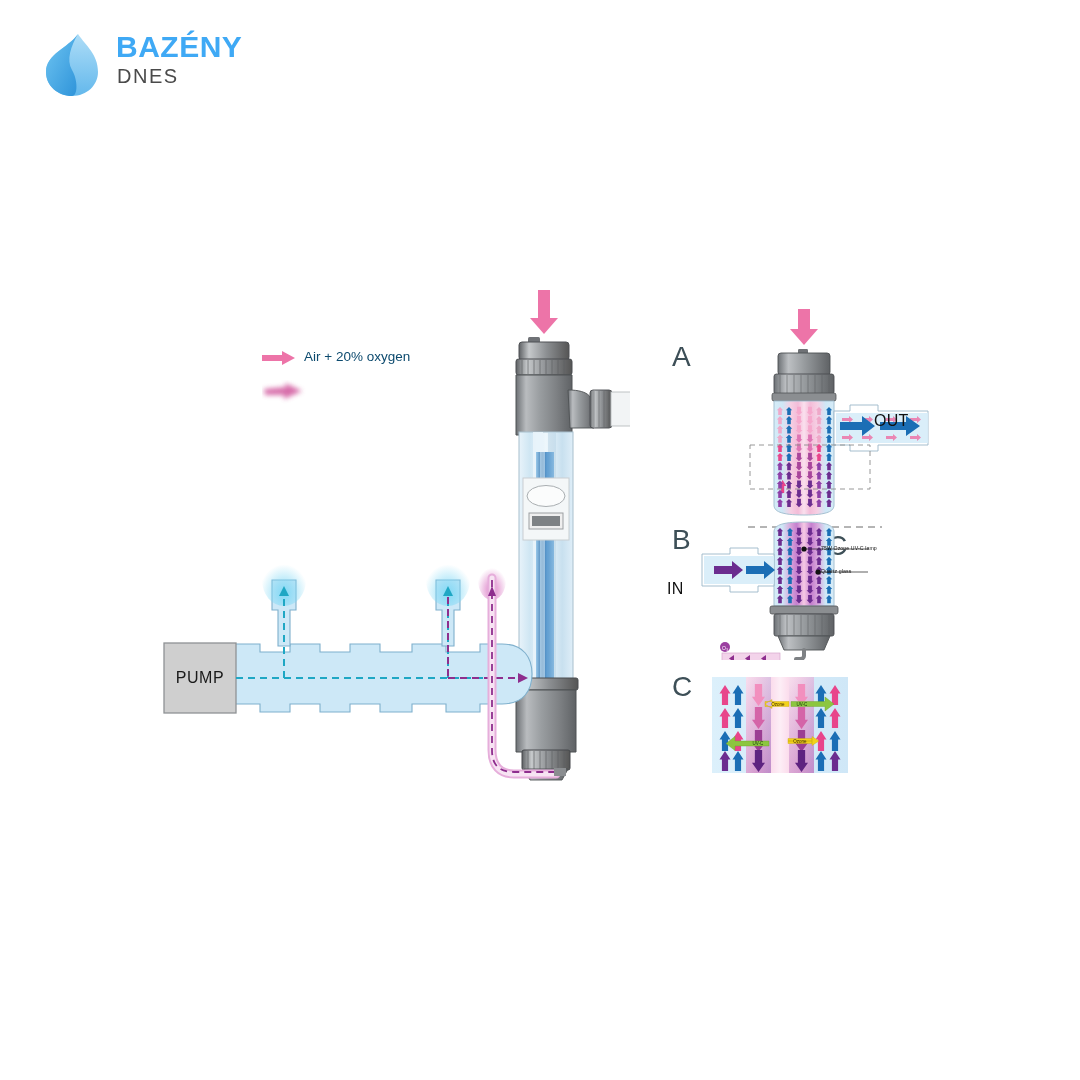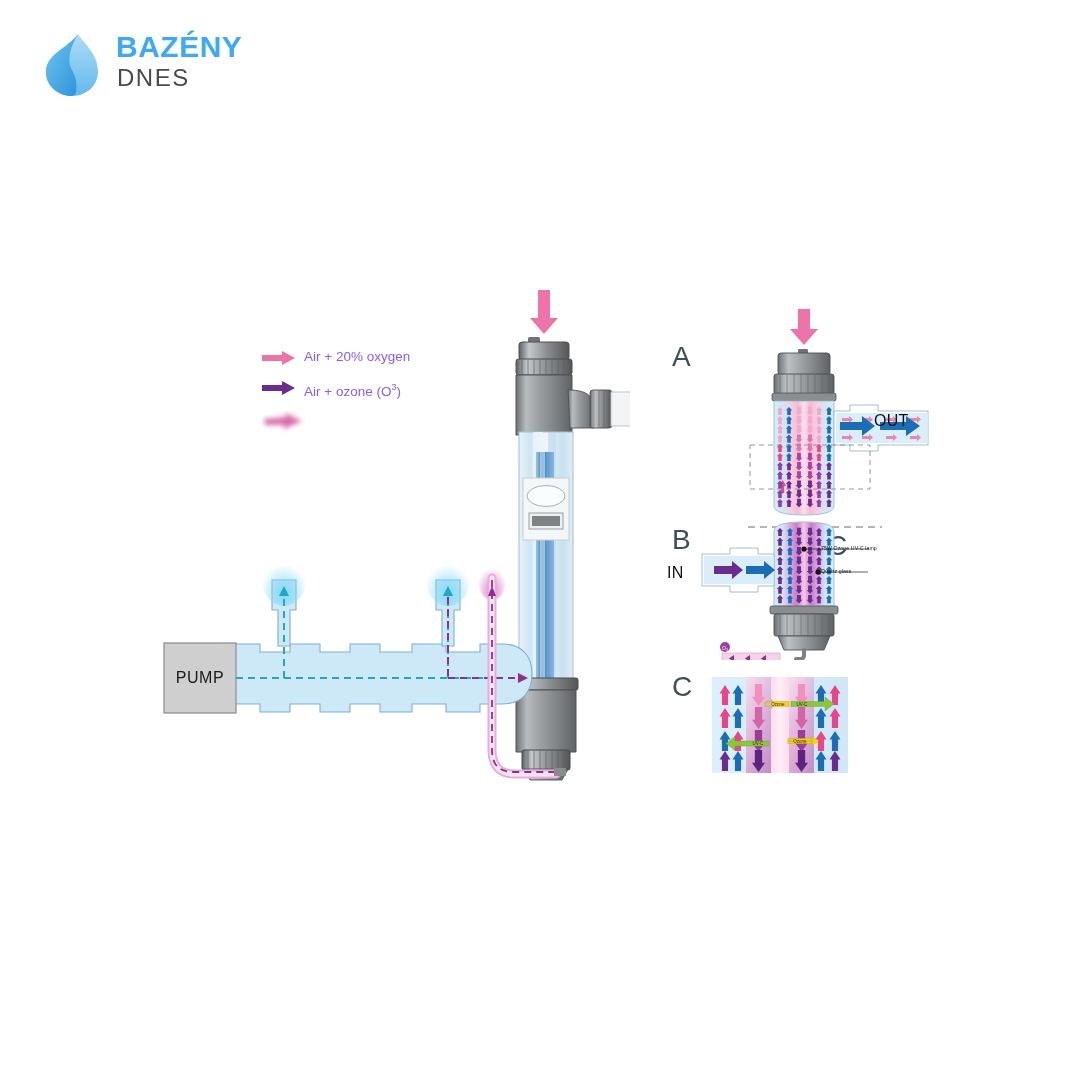--- a/index.html
+++ b/index.html
@@ -12,29 +12,29 @@
 
   
   #logo{left:38px;top:28px;width:230px;height:80px;}
   #logo .wordmark{
     position:absolute;left:78px;top:4px;
     font-size:30px;font-weight:bold;letter-spacing:.5px;
     color:#3FA9F5;line-height:1;font-family:"Liberation Sans",sans-serif;
   }
   #logo .subword{
     position:absolute;left:79px;top:38px;
-    font-size:24px;font-weight:normal;letter-spacing:1.5px;
+    font-size:20px;font-weight:normal;letter-spacing:1.5px;
     color:#4a4a4a;line-height:1;font-family:"Liberation Sans",sans-serif;
   }
 
   
   #legend{left:262px;top:348px;width:220px;}
   .legend-row{position:relative;height:30px;margin-bottom:0;}
   .legend-label{
-    position:absolute;left:42px;top:0px;font-size:13.5px;color:#8b5cf6;
+    position:absolute;left:42px;top:0px;font-size:13.5px;color:#0c4a6e;
     white-space:nowrap;line-height:18px;
   }
   .legend-label sup{font-size:9px;}
   .leg-arrow{position:absolute;left:0;top:2px;}
 
   
   .panel-letter{
     font-size:28px;color:#3d4f57;font-family:"Liberation Sans",sans-serif;
     font-weight:300;
   }
@@ -68,26 +68,20 @@
 <div class="abs" id="legend">
 
   <div class="legend-row">
     <svg class="leg-arrow" width="34" height="16" viewBox="0 0 34 16">
       <path d="M0 5 L20 5 L20 1 L33 8 L20 15 L20 11 L0 11 Z" fill="#ED74A8"></path>
     </svg>
     <div class="legend-label">Air + 20% oxygen</div>
   </div>
 
 
-  <div class="legend-row">
-    <svg class="leg-arrow" width="34" height="16" viewBox="0 0 34 16">
-      <path d="M0 5 L20 5 L20 1 L33 8 L20 15 L20 11 L0 11 Z" fill="#6B2C8F"></path>
-    </svg>
-    <div class="legend-label"><span>Air + ozone (O</span><sup>3</sup><span>)</span></div>
-  </div>
 
   <div class="legend-row">
     <svg class="leg-arrow" width="48" height="30" viewBox="0 0 48 30">
       <defs>
         <filter id="blr" x="-50%" y="-50%" width="200%" height="200%">
           <feGaussianBlur stdDeviation="2.4"></feGaussianBlur>
         </filter>
       </defs>
       <path d="M2 9 L24 7 L23 3 L40 11 L22 19 L22 15 L3 15 Z" fill="#D0549B" filter="url(#blr)" opacity=".85"></path>
     </svg>
@@ -504,21 +498,21 @@
   </g>
 
   <g stroke="#1a1a1a" stroke-width=".7" fill="none">
     <line x1="104" y1="29" x2="168" y2="29"></line>
     <line x1="118" y1="52" x2="168" y2="52"></line>
   </g>
   <circle cx="104" cy="29" r="2.6" fill="#111"></circle>
   <circle cx="118" cy="52" r="2.6" fill="#111"></circle>
 </svg>
 
-<div class="abs io-label" style="left:667px;top:548px;">IN</div>
+<div class="abs io-label" style="left:667px;top:564px;">IN</div>
 
 <div class="abs tiny-label" style="left:821px;top:545px;">75W Ozone UV-C lamp</div>
 <div class="abs tiny-label" style="left:821px;top:568px;">Quartz glass</div>
 
 <div class="abs panel-letter" style="left:672px;top:671px;">C</div>
 
 <svg class="abs" style="left:712px;top:677px;" width="136" height="96" viewBox="0 0 272 192">
   <defs>
     <linearGradient id="cBandA" x1="0" y1="0" x2="1" y2="0">
       <stop offset="0%" stop-color="#dcf0fb"></stop>

